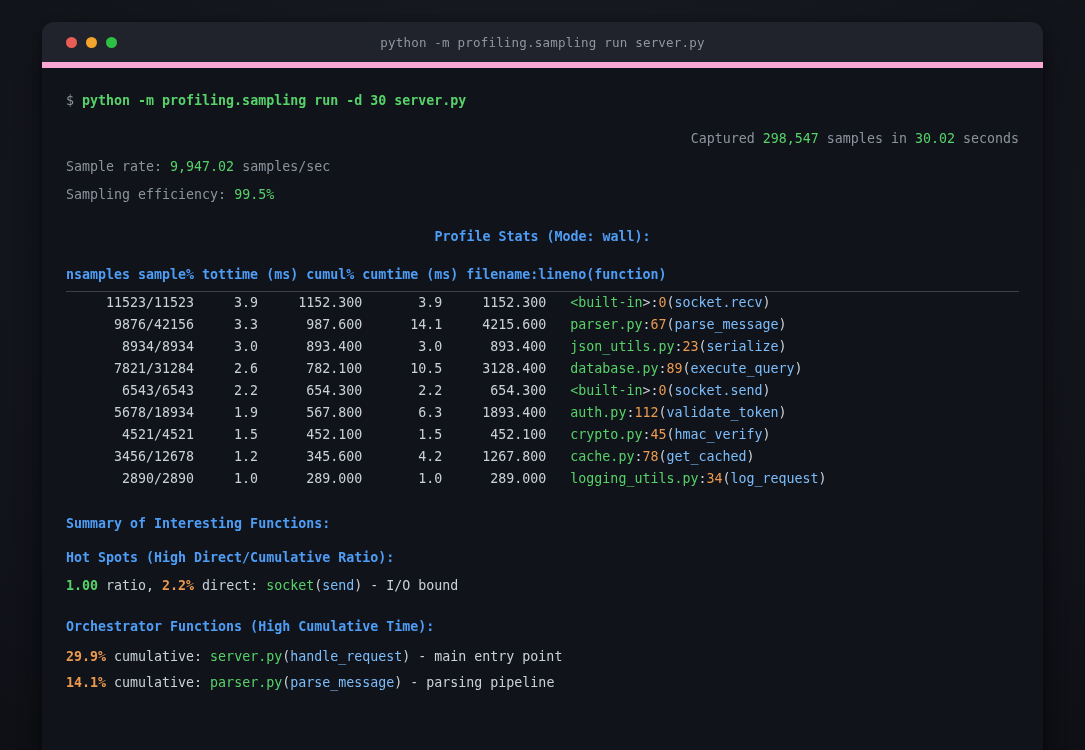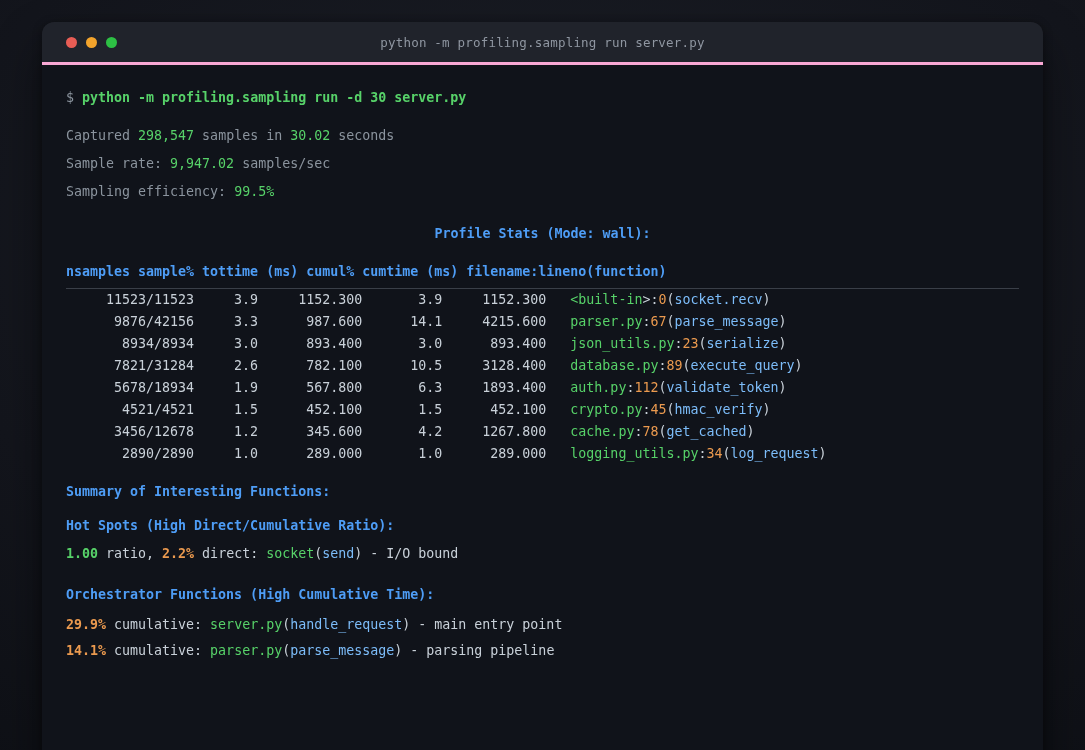--- a/index.html
+++ b/index.html
@@ -8,38 +8,38 @@
     background:radial-gradient(1100px 760px at 50% 32%, #1b1e26 0%, #13151c 55%, #0c0e13 100%);
     font-family:"DejaVu Sans Mono","Liberation Mono",monospace;
   }
   .terminal-window{
     position:absolute; left:42px; top:22px; width:1001px; height:762px;
     background:#10131a; border-radius:12px;
     box-shadow:0 24px 48px rgba(0,0,0,.45), 0 2px 10px rgba(0,0,0,.4);
   }
   .title-bar{
     position:relative; height:40px; background:#20232b;
-    border-bottom:3px solid #f9a8d4; border-radius:12px 12px 0 0;
+    border-bottom:6px solid #f9a8d4; border-radius:12px 12px 0 0;
     display:flex; align-items:center; justify-content:center;
   }
   .traffic-lights{position:absolute; left:24px; top:0; height:40px; display:flex; align-items:center; gap:9px;}
   .light{width:11px; height:11px; border-radius:50%; display:inline-block; cursor:default;}
   .title-text{font-size:12.5px; color:#8f96a1; letter-spacing:.2px;}
   .term-body{padding:0 24px; color:var(--bright,#c9d1d9); font-size:13.3px;}
   .line{height:22px; line-height:22px; white-space:pre;}
   .table-divider{height:1px; background:#3a3f48; margin-top:5px;}
   
   .k-command{margin-top:22px;}
-  .k-stat-first{margin-top:16px;}
+  .k-stat-first{margin-top:16px;text-align:right;}
   .k-stat{margin-top:6px;}
   .k-profile-title{margin-top:20px;text-align:center;}
   .k-table-header{margin-top:16px;}
   .k-row-first{margin-top:16px;}
   .k-row{margin-top:0;}
-  .k-summary-title{margin-top:16px;}
+  .k-summary-title{margin-top:23px;}
   .k-hotspots-title{margin-top:12px;}
   .k-hot-first{margin-top:3px;}
   .k-hot{margin-top:6px;}
   .k-orch-title{margin-top:19px;}
   .k-orch-first{margin-top:8px;}
   .k-orch{margin-top:4px;}
   
   .sg-dim{color:var(--dim,#8b949e);}
   .sg-bright{color:var(--bright,#c9d1d9);}
   .sg-green{color:var(--green,#57d269);}
@@ -67,20 +67,21 @@
         <div class="line k-stat-first"><span class="sg-dim">Captured </span><span class="sg-green">298,547</span><span class="sg-dim"> samples in </span><span class="sg-green">30.02</span><span class="sg-dim"> seconds</span></div>
         <div class="line k-stat"><span class="sg-dim">Sample rate: </span><span class="sg-green">9,947.02</span><span class="sg-dim"> samples/sec</span></div>
         <div class="line k-stat"><span class="sg-dim">Sampling efficiency: </span><span class="sg-green">99.5%</span></div>
         <div class="line k-profile-title"><span class="sg-head">Profile Stats (Mode: wall):</span></div>
         <div class="line k-table-header"><span class="sg-head">nsamples sample% tottime (ms) cumul% cumtime (ms) filename:lineno(function)</span></div>
         <div class="table-divider"></div>
         <div class="line k-row"><span class="sg-bright">     11523/11523     3.9     1152.300       3.9     1152.300   </span><span class="sg-green">&lt;built-in</span><span class="sg-bright">&gt;:</span><span class="sg-orange">0</span><span class="sg-bright">(</span><span class="sg-fn">socket.recv</span><span class="sg-bright">)</span></div>
         <div class="line k-row"><span class="sg-bright">      9876/42156     3.3      987.600      14.1     4215.600   </span><span class="sg-green">parser.py</span><span class="sg-bright">:</span><span class="sg-orange">67</span><span class="sg-bright">(</span><span class="sg-fn">parse_message</span><span class="sg-bright">)</span></div>
         <div class="line k-row"><span class="sg-bright">       8934/8934     3.0      893.400       3.0      893.400   </span><span class="sg-green">json_utils.py</span><span class="sg-bright">:</span><span class="sg-orange">23</span><span class="sg-bright">(</span><span class="sg-fn">serialize</span><span class="sg-bright">)</span></div>
         <div class="line k-row"><span class="sg-bright">      7821/31284     2.6      782.100      10.5     3128.400   </span><span class="sg-green">database.py</span><span class="sg-bright">:</span><span class="sg-orange">89</span><span class="sg-bright">(</span><span class="sg-fn">execute_query</span><span class="sg-bright">)</span></div>
+        <div class="line k-row"><span class="sg-bright">       6543/6543     2.2      654.300       2.2      654.300   </span><span class="sg-green">&lt;built-in</span><span class="sg-bright">&gt;:</span><span class="sg-orange">0</span><span class="sg-bright">(</span><span class="sg-fn">socket.send</span><span class="sg-bright">)</span></div>
         <div class="line k-row"><span class="sg-bright">      5678/18934     1.9      567.800       6.3     1893.400   </span><span class="sg-green">auth.py</span><span class="sg-bright">:</span><span class="sg-orange">112</span><span class="sg-bright">(</span><span class="sg-fn">validate_token</span><span class="sg-bright">)</span></div>
         <div class="line k-row"><span class="sg-bright">       4521/4521     1.5      452.100       1.5      452.100   </span><span class="sg-green">crypto.py</span><span class="sg-bright">:</span><span class="sg-orange">45</span><span class="sg-bright">(</span><span class="sg-fn">hmac_verify</span><span class="sg-bright">)</span></div>
         <div class="line k-row"><span class="sg-bright">      3456/12678     1.2      345.600       4.2     1267.800   </span><span class="sg-green">cache.py</span><span class="sg-bright">:</span><span class="sg-orange">78</span><span class="sg-bright">(</span><span class="sg-fn">get_cached</span><span class="sg-bright">)</span></div>
         <div class="line k-row"><span class="sg-bright">       2890/2890     1.0      289.000       1.0      289.000   </span><span class="sg-green">logging_utils.py</span><span class="sg-bright">:</span><span class="sg-orange">34</span><span class="sg-bright">(</span><span class="sg-fn">log_request</span><span class="sg-bright">)</span></div>
         <div class="line k-summary-title"><span class="sg-head">Summary of Interesting Functions:</span></div>
         <div class="line k-hotspots-title"><span class="sg-head">Hot Spots (High Direct/Cumulative Ratio):</span></div>
         <div class="line k-hot"><span class="sg-greenb">1.00</span><span class="sg-bright"> ratio, </span><span class="sg-orangeb">2.2%</span><span class="sg-bright"> direct: </span><span class="sg-green">socket</span><span class="sg-bright">(</span><span class="sg-fn">send</span><span class="sg-bright">)</span><span class="sg-bright"> - I/O bound</span></div>
         <div class="line k-orch-title"><span class="sg-head">Orchestrator Functions (High Cumulative Time):</span></div>
         <div class="line k-orch-first"><span class="sg-orangeb">29.9%</span><span class="sg-bright"> cumulative: </span><span class="sg-green">server.py</span><span class="sg-bright">(</span><span class="sg-fn">handle_request</span><span class="sg-bright">)</span><span class="sg-bright"> - main entry point</span></div>
         <div class="line k-orch"><span class="sg-orangeb">14.1%</span><span class="sg-bright"> cumulative: </span><span class="sg-green">parser.py</span><span class="sg-bright">(</span><span class="sg-fn">parse_message</span><span class="sg-bright">)</span><span class="sg-bright"> - parsing pipeline</span></div>

